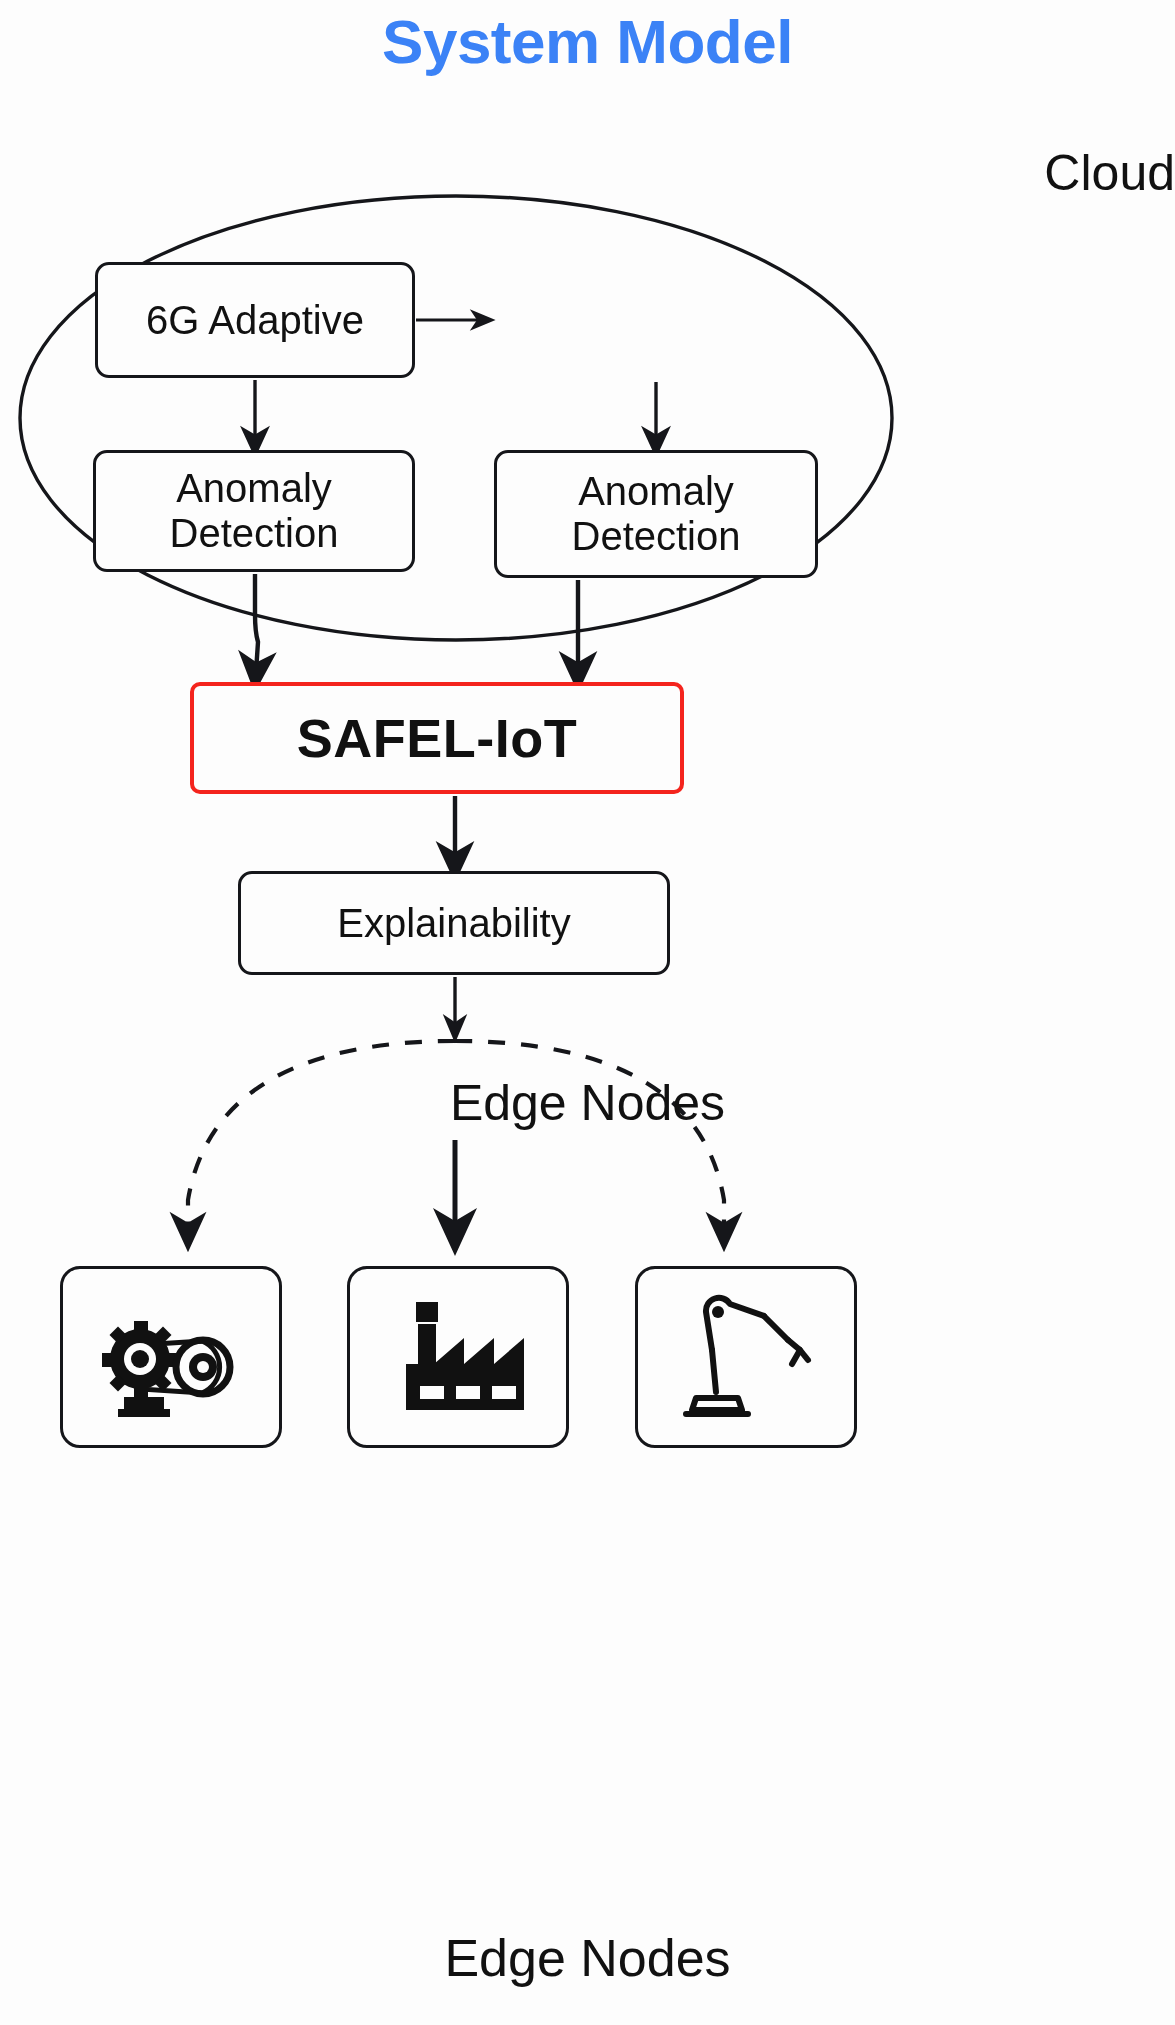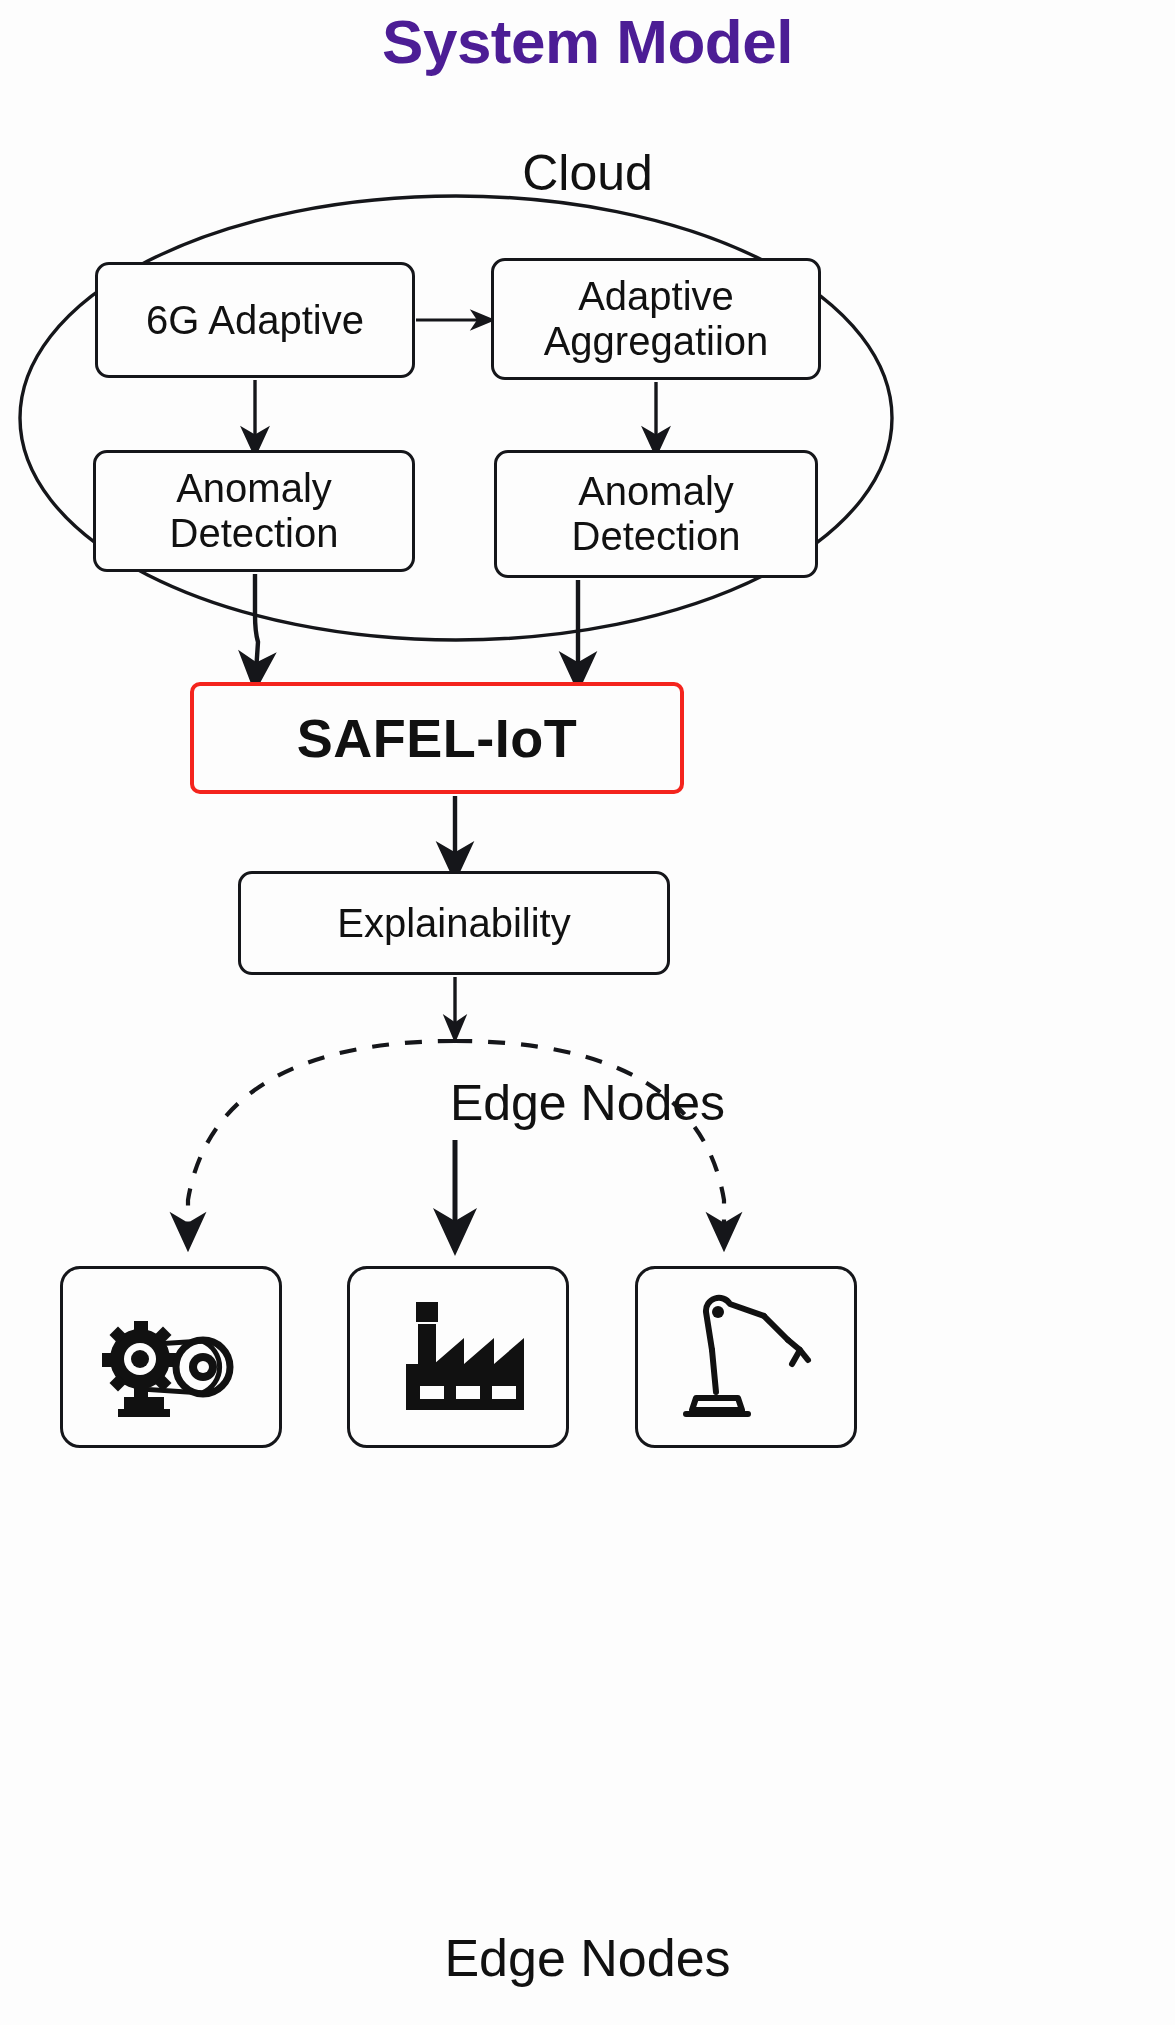--- a/index.html
+++ b/index.html
@@ -47,28 +47,28 @@
   }
   #title {
     position: absolute;
     left: 0;
     top: 6px;
     width: 1175px;
     text-align: center;
     font-size: 62px;
     font-weight: 700;
     letter-spacing: -0.5px;
-    color: #4c1d95;
+    color: #3b82f6;
   }
   #cloud-label {
     position: absolute;
     left: 0;
     top: 144px;
     width: 1175px;
-    text-align: center;
+    text-align: right;
     font-size: 50px;
     color: #111111;
   }
   #edge-label-inner {
     position: absolute;
     left: 0;
     top: 1074px;
     width: 1175px;
     text-align: center;
     font-size: 50px;
@@ -156,24 +156,20 @@
 
     <path d="M455,1140 L455,1232" fill="none" stroke="#15161a" stroke-width="5" marker-end="url(#ah)"></path>
   </svg>
 
   <div id="cloud-label">Cloud</div>
 
   <div class="node" id="node-slicing">
     <span class="node-label">6G Adaptive</span>
   </div>
 
-  <div class="node" id="node-aggreg">
-    <span class="node-label">Adaptive
-Aggregatiion</span>
-  </div>
 
   <div class="node" id="node-anomaly-l">
     <span class="node-label">Anomaly
 Detection</span>
   </div>
 
   <div class="node" id="node-anomaly-r">
     <span class="node-label">Anomaly
 Detection</span>
   </div>

